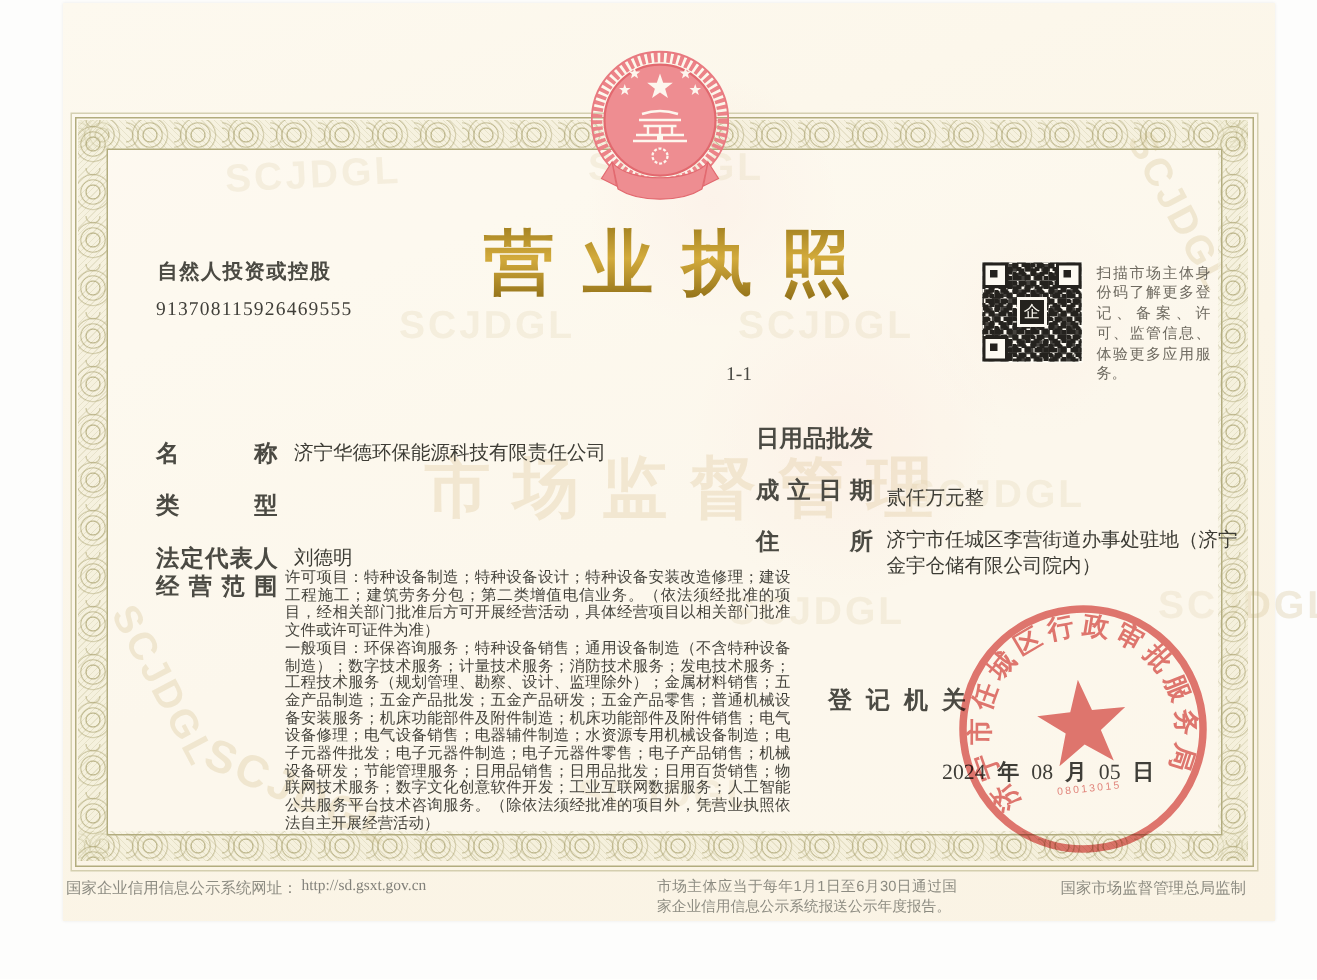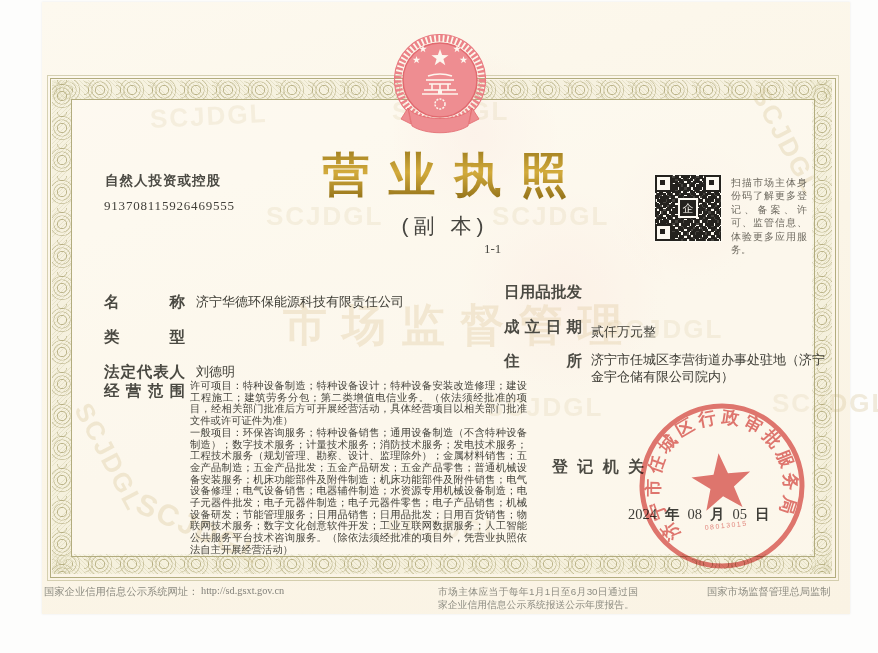--- a/index.html
+++ b/index.html
@@ -170,21 +170,20 @@
     </g>
     <rect x="44" y="60" width="4" height="4" fill="#fdf6ee"></rect>
     <circle cx="46" cy="74" r="5" fill="none" stroke="#fdf6ee" stroke-width="1.5" stroke-dasharray="2 1.2"></circle>
     <path d="M14,78 C24,92 68,92 78,78 L74,96 C60,105 32,105 18,96 Z" fill="#ee8d91" stroke="#e2696f" stroke-width=".8"></path>
     <path d="M14,78 L7,89 L17,94 Z M78,78 L85,89 L75,94 Z" fill="#ee8d91" stroke="#e2696f" stroke-width=".8"></path>
   </svg>
 
   <div class="credit-label">自然人投资或控股</div>
   <div class="credit-value">913708115926469555</div>
   <div class="title">营业执照</div>
-  <div class="subtitle">(副 本)</div>
   <div class="copy-no">1-1</div>
 
   <div class="qr">
     <div class="qr-pattern"></div>
     <div class="finder tl"></div>
     <div class="finder tr"></div>
     <div class="finder bl"></div>
     <div class="qr-center">
       <span>企</span>
     </div>

